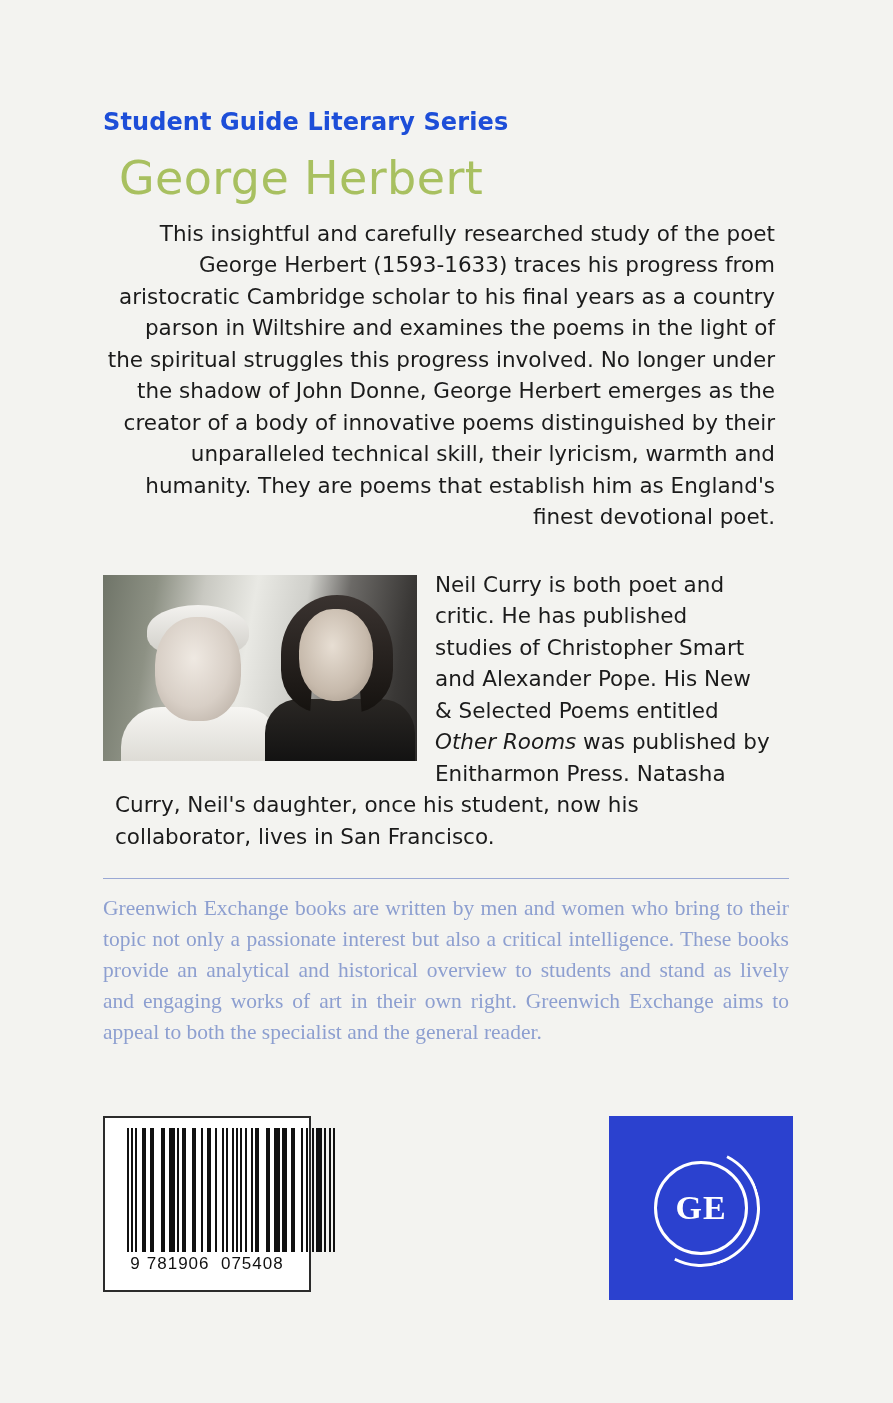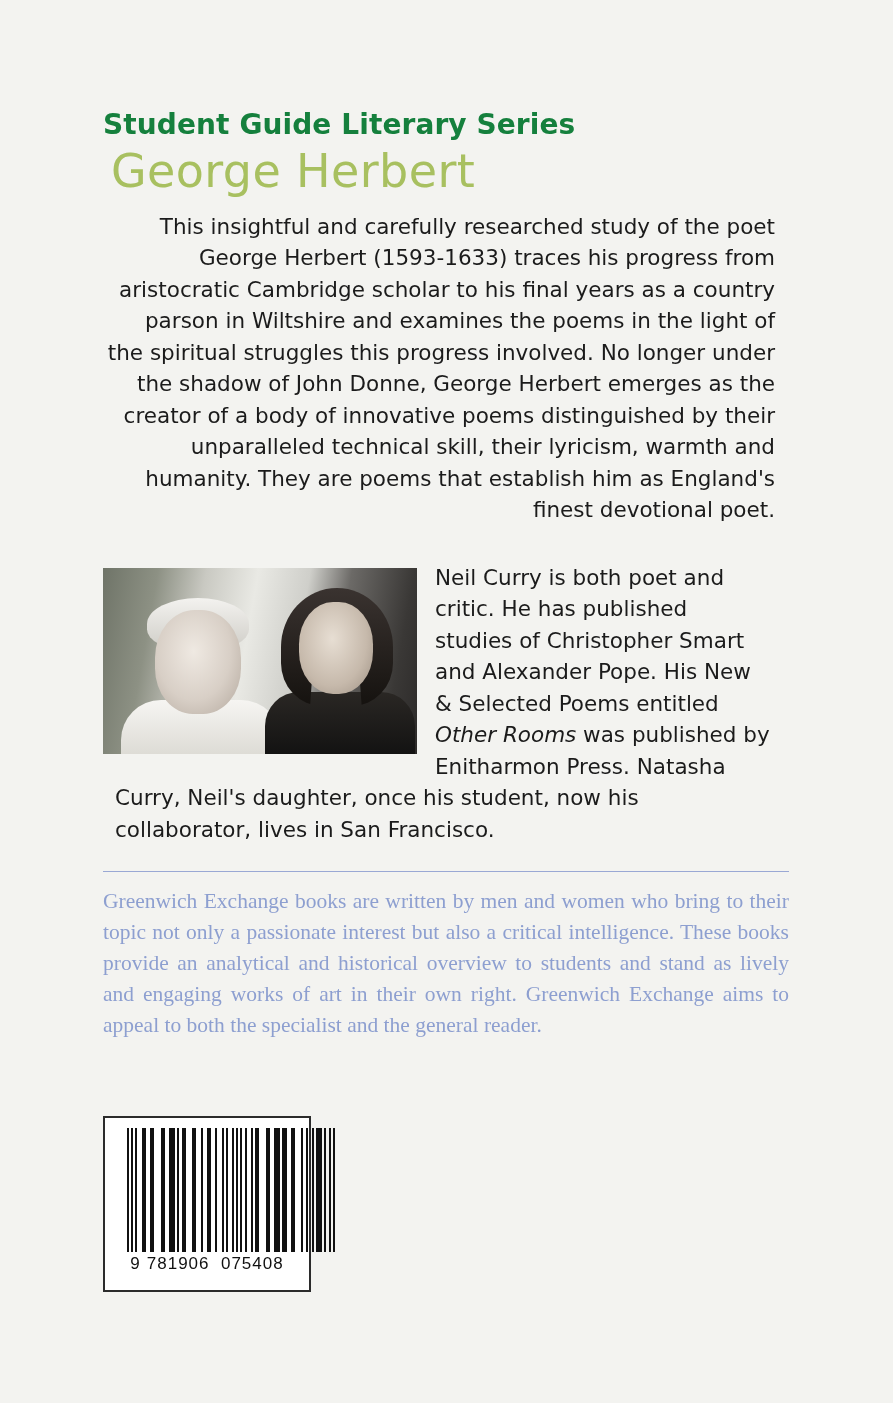--- a/index.html
+++ b/index.html
@@ -32,33 +32,33 @@
     font-size: 30px;
     letter-spacing: 2.2px;
     color: #8d9fd0;
     font-weight: 400;
     margin: 0 0 26px 0;
     white-space: nowrap;
   }
 
   .series {
     font-family: "DejaVu Sans", sans-serif;
-    font-size: 28px;
+    font-size: 24px;
     font-weight: bold;
-    color: #15803d;
-    margin: 0 0 6px 0;
+    color: #1d4ed8;
+    margin: 0 0 18px 0;
     letter-spacing: 0.1px;
   }
 
   .booktitle {
     font-family: "DejaVu Sans", sans-serif;
     font-size: 46px;
     font-weight: 400;
     color: #a8c060;
-    margin: 0 0 14px 8px;
+    margin: 0 0 14px 16px;
     letter-spacing: 0.4px;
     line-height: 1.08;
   }
 
   .blurb {
     font-family: "DejaVu Sans", sans-serif;
     font-size: 21.5px;
     line-height: 31.5px;
     color: #1b1b1b;
     margin: 0;
@@ -308,14 +308,19 @@
           <i style="left: 178.5px; width: 2.1px;"></i>
           <i style="left: 184.8px; width: 2.1px;"></i>
           <i style="left: 189px; width: 6.3px;"></i>
           <i style="left: 197.4px; width: 2.1px;"></i>
           <i style="left: 201.6px; width: 2.1px;"></i>
           <i style="left: 205.8px; width: 2.1px;"></i>
         </div>
       <div class="barcode-digits"><span class="lead">9</span><span>781906</span>&nbsp;&nbsp;<span>075408</span></div>
     </div>
 
+    <div class="logo-box">
+      <div class="logo-arc"></div>
+      <div class="logo-circle"></div>
+      <div class="logo-text">GE</div>
+    </div>
   </div>
 </div>
 
 </body></html>

